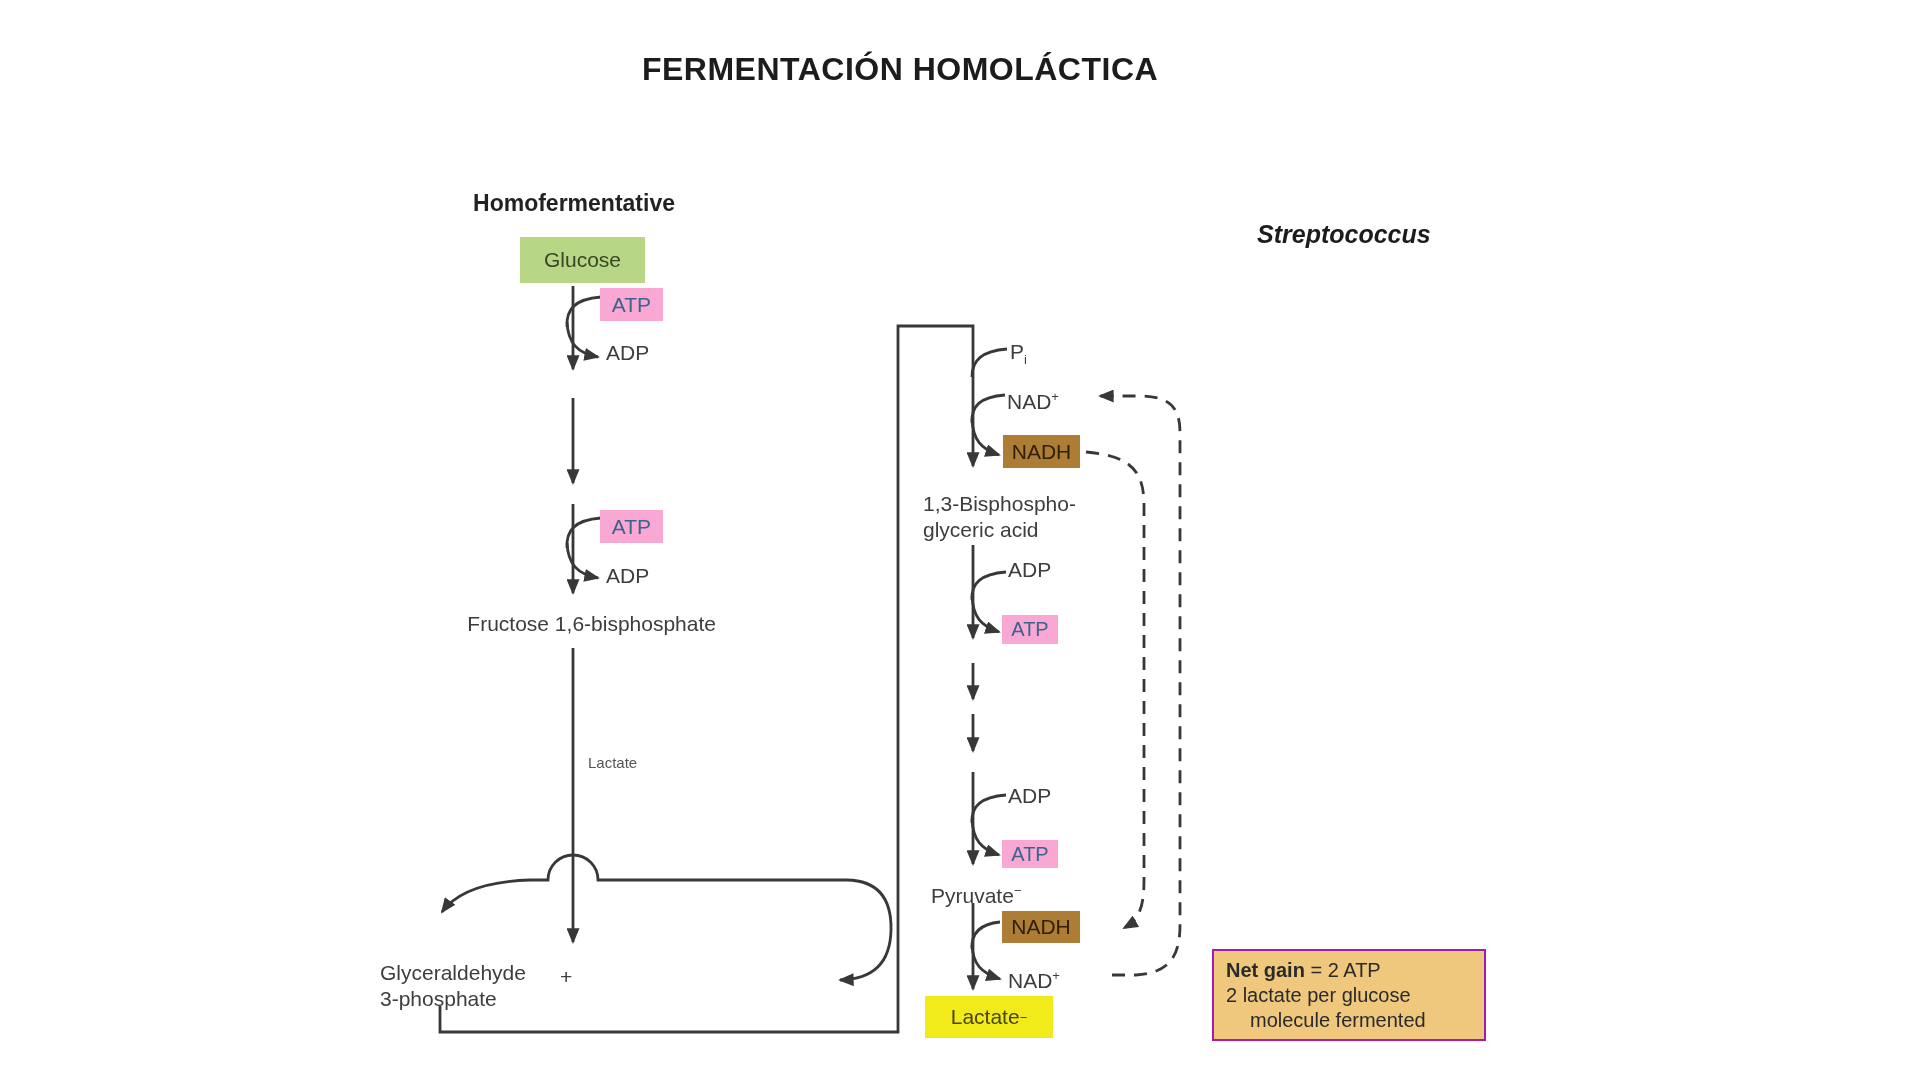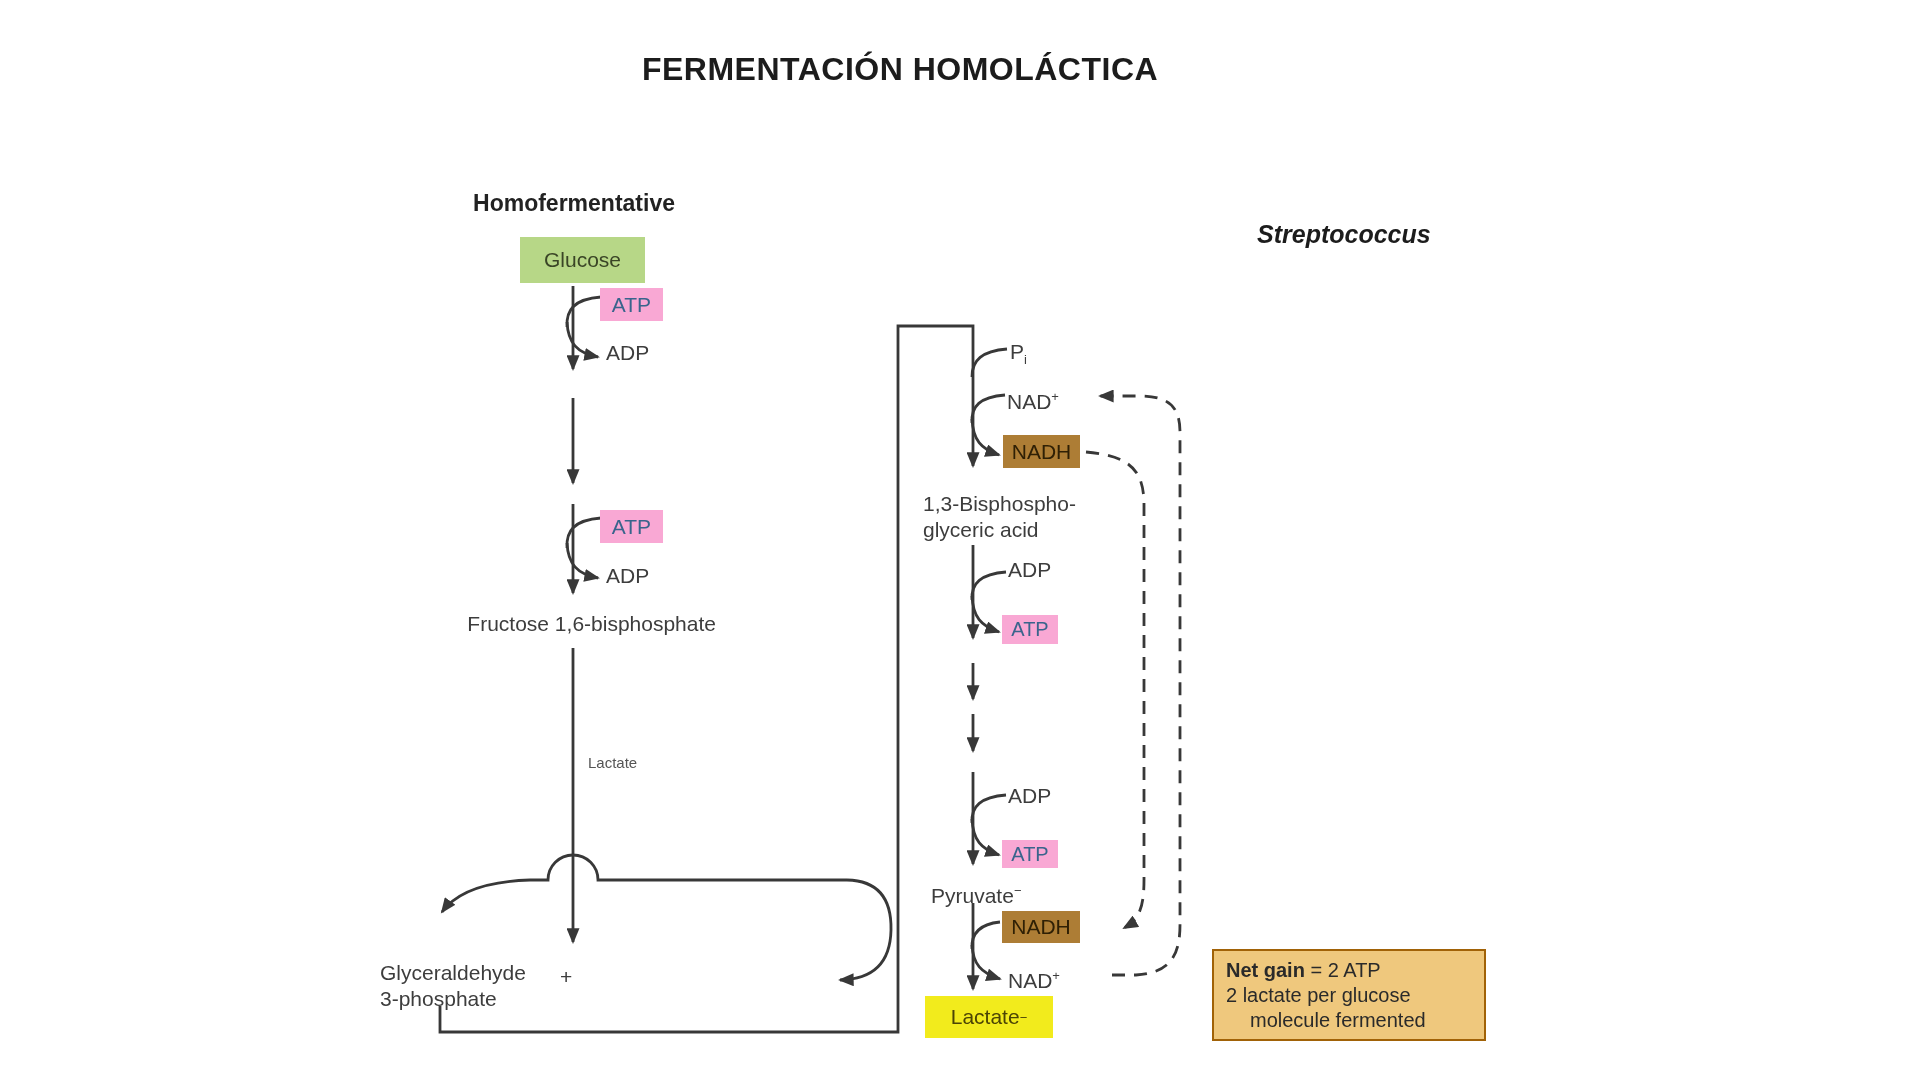--- a/index.html
+++ b/index.html
@@ -22,21 +22,21 @@
   .label.small{font-size:15px;color:#555;}
   .chem-box{
     display:flex;align-items:center;justify-content:center;
     font-size:21px;white-space:nowrap;
   }
   .glucose{background:#b7d787;color:#3a4526;}
   .atp{background:#f9a8d4;color:#39648c;}
   .nadh{background:#ad7d35;color:#2f2005;}
   .lactate{background:#f2eb1c;color:#4b4405;}
   .netgain{
-    background:#efc87d;border:2px solid #a16207;
+    background:#efc87d;border:2px solid #a21caf;
     font-size:20px;line-height:25px;color:#2a2a2a;
     padding:7px 12px;box-sizing:border-box;white-space:nowrap;
   }
   .netgain .indent{padding-left:24px;}
   .b{font-weight:bold;}
   sub{font-size:13px;}
   sup{font-size:13px;}
   svg{position:absolute;left:0;top:0;}
 </style>
 </head>

